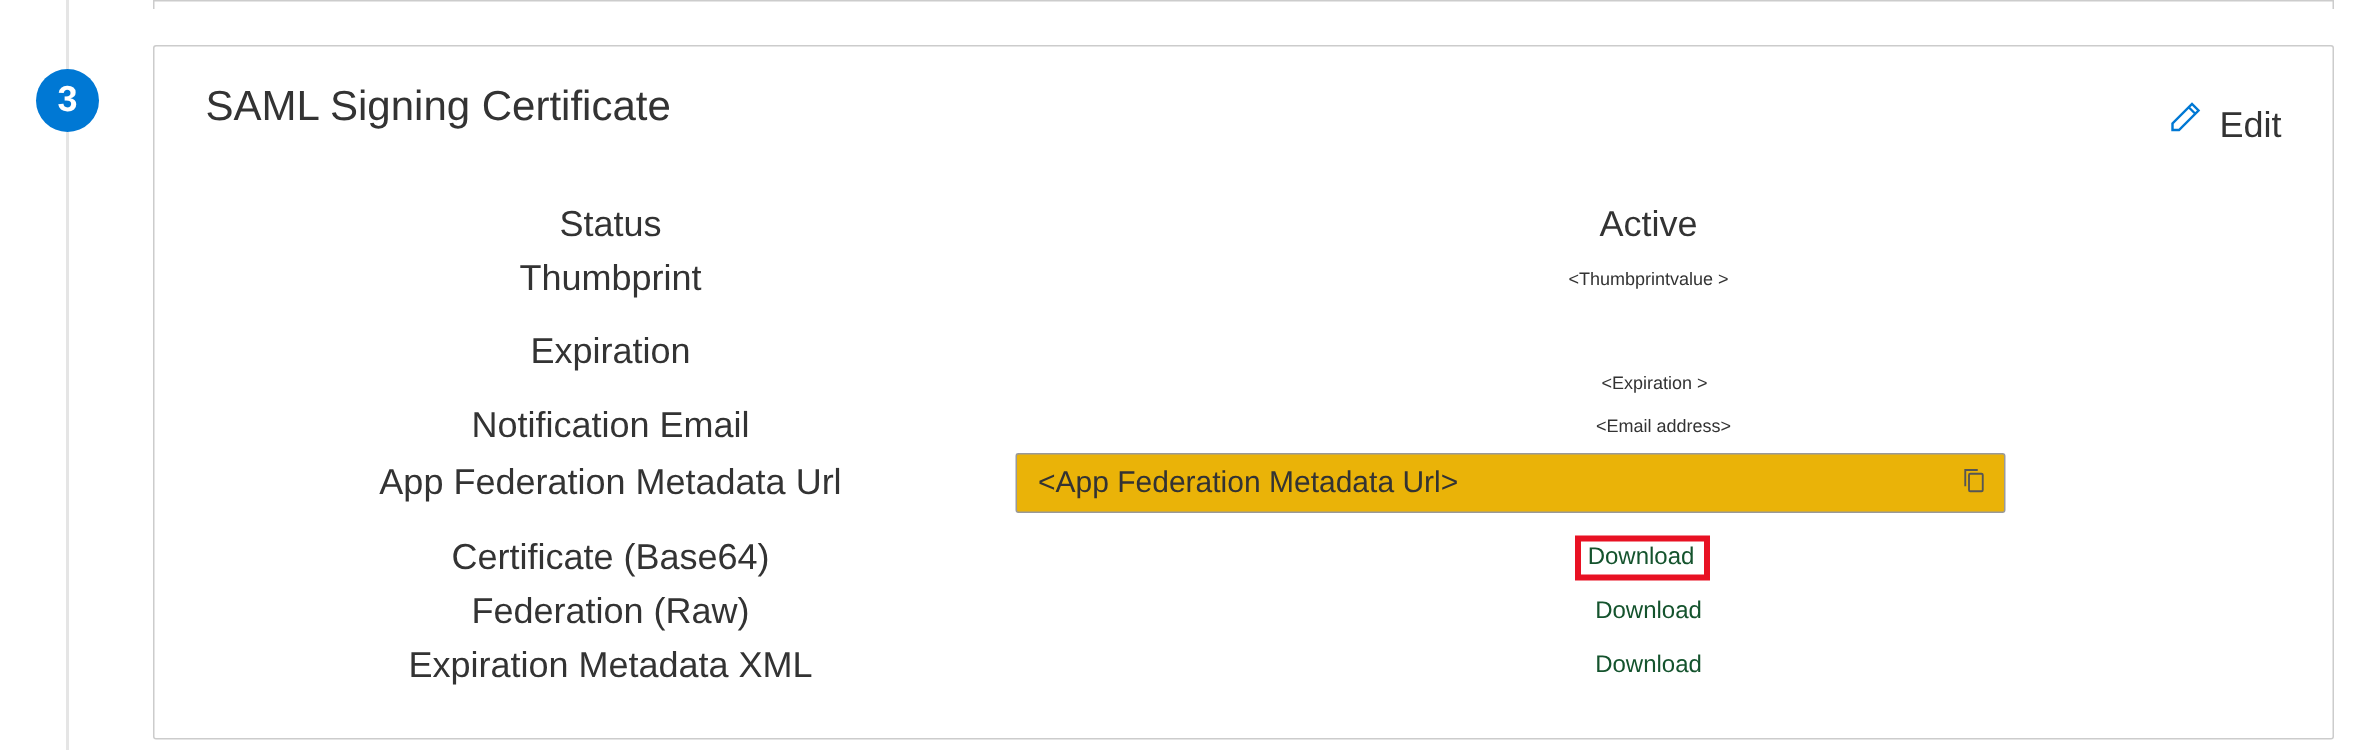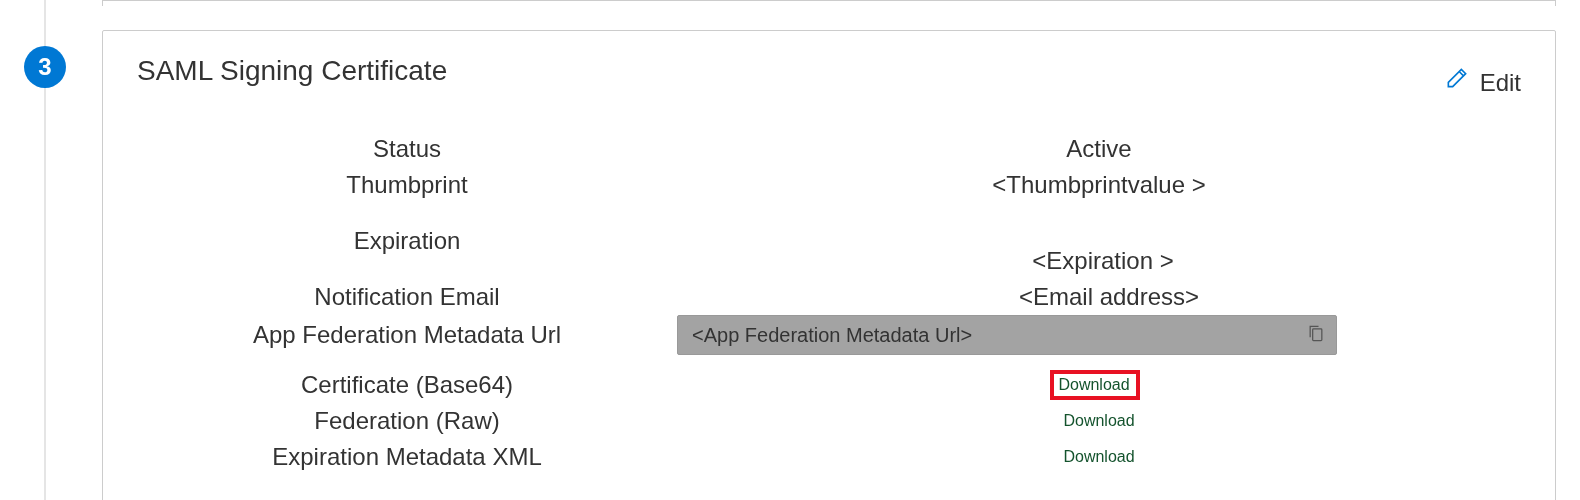--- a/index.html
+++ b/index.html
@@ -96,34 +96,34 @@
       row-gap: 0;
       align-items: center;
       text-align: center;
     }
     .field-label {
       font-size: 24px;
       color: #333333;
       padding: 4px 0;
     }
     .field-value-placeholder {
-      font-size: 24px;
+      font-size: 12px;
       color: #333333;
       padding: 4px 0;
     }
     .field-value-active {
       font-size: 24px;
       color: #333333;
     }
     .url-field {
       display: flex;
       align-items: center;
       justify-content: space-between;
       border: 1px solid #999999;
-      background: #a3a3a3;
+      background: #eab308;
       border-radius: 2px;
       padding: 6px 10px 6px 14px;
       width: 660px;
       height: 40px;
     }
     .url-text {
       font-size: 20px;
       color: #333333;
     }
     .copy-icon svg {

